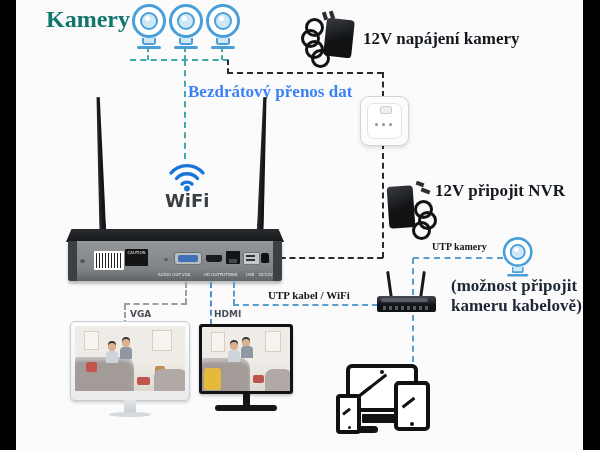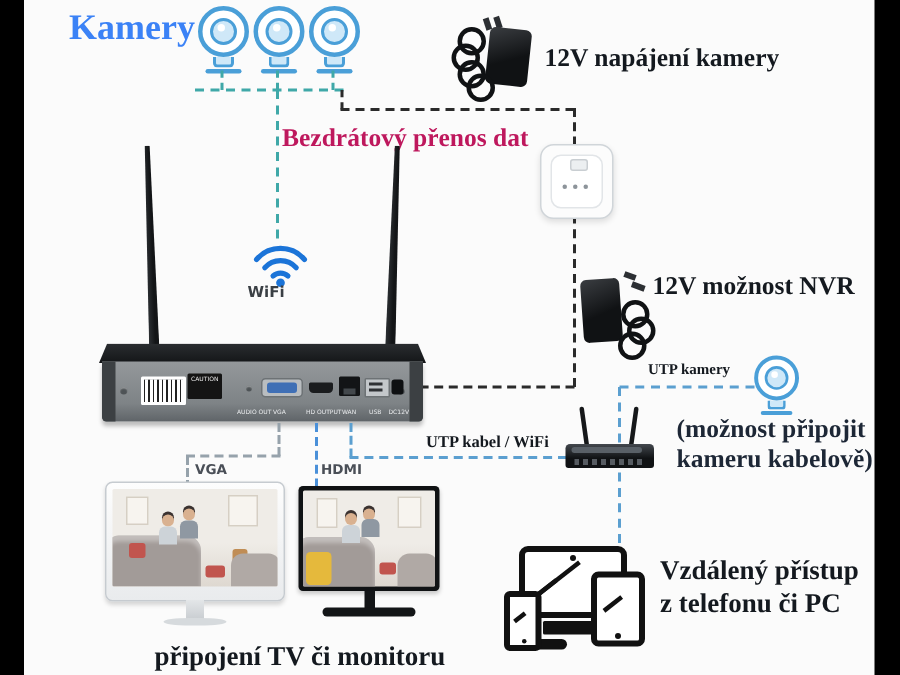--- a/index.html
+++ b/index.html
@@ -66,21 +66,21 @@
   .slash.s2{width:30%;}
 </style>
 </head>
 <body>
 
 <div class="stage">
 
   <div class="bar" style="left:0;width:16px;"></div>
   <div class="bar" style="left:583px;width:17px;"></div>
 
-  <div class="lbl" style="left: 46px; top: 6px; font-size: 24px; color: #3b82f6;">Kamery</div>
+  <div class="lbl" style="left: 46px; top: 6px; font-size: 24px; color: #0f766e;">Kamery</div>
 
   <div class="cam" style="left: 130px; top: 4px; color: rgb(74, 159, 216);">
     <div class="head">
         <div class="lens">
           <div class="glint"></div>
         </div>
       </div>
       <div class="neck"></div>
       <div class="base"></div>
   </div>
@@ -127,31 +127,31 @@
   <div class="dh" style="left: 270px; top: 257px; width: 113px; color: rgb(42, 42, 42);"></div>
 
   <div class="socket">
     <div class="inner"></div>
     <div class="slot"></div>
     <div class="dot" style="left:14px;"></div>
     <div class="dot" style="left:21px;"></div>
     <div class="dot" style="left:28px;"></div>
   </div>
 
-  <div class="lbl" style="left: 188px; top: 82px; font-size: 17px; color: #be185d; text-align: right;">Bezdrátový přenos dat</div>
+  <div class="lbl" style="left: 188px; top: 82px; font-size: 17px; color: #3b82f6; text-align: right;">Bezdrátový přenos dat</div>
 
   <div class="wifi" style="color: rgb(27, 116, 216);">
     <svg width="40" height="34" viewBox="0 0 40 34">
       <path d="M4 15 A21 21 0 0 1 36 15" fill="none" stroke="currentColor" stroke-width="3.4" stroke-linecap="round"></path>
       <path d="M9.5 20.5 A14 14 0 0 1 30.5 20.5" fill="none" stroke="currentColor" stroke-width="3.4" stroke-linecap="round"></path>
       <path d="M15 26 A7.5 7.5 0 0 1 25 26" fill="none" stroke="currentColor" stroke-width="3.4" stroke-linecap="round"></path>
       <circle cx="20" cy="30.5" r="2.9" fill="currentColor"></circle>
     </svg>
   </div>
-  <div class="lbl sans" style="left: 165px; top: 190px; width: 44px; text-align: left; font-size: 10px; font-weight: 600; color: rgb(58, 63, 68);">WiFi</div>
+  <div class="lbl sans" style="left: 165px; top: 190px; width: 44px; text-align: left; font-size: 18px; font-weight: 600; color: rgb(58, 63, 68);">WiFi</div>
 
   <div class="antenna" style="left:96px;top:97px;height:136px;transform:rotate(-2deg);"></div>
   <div class="antenna" style="left:258px;top:97px;height:136px;transform:rotate(2deg);"></div>
   <div class="nvr-top"></div>
   <div class="nvr-panel">
     <div class="cap" style="left:0;border-radius:0 0 0 3px;"></div>
     <div class="cap" style="right:0;border-radius:0 0 3px 0;"></div>
     <div class="screw" style="left:12px;top:17px;"></div>
     <div class="screw" style="right:12px;top:17px;"></div>
     <div class="barcode"></div>
@@ -179,21 +179,21 @@
 
   <div class="dv" style="left:382px;top:143px;height:0;"></div>
   <div class="abs" style="left:388px;top:180px;width:50px;height:60px;">
     <div class="prong" style="left:28px;top:2px;width:8px;height:4px;transform:rotate(20deg);"></div>
     <div class="prong" style="left:33px;top:9px;width:9px;height:4px;transform:rotate(20deg);"></div>
     <div class="ad-body" style="left:0px;top:6px;width:26px;height:42px;transform:rotate(-4deg);"></div>
     <div class="coil" style="left:26px;top:20px;"></div>
     <div class="coil" style="left:30px;top:31px;"></div>
     <div class="coil" style="left:24px;top:41px;"></div>
   </div>
-  <div class="lbl" style="left: 435px; top: 181px; font-size: 17px; color: rgb(20, 25, 31);">12V možnost NVR</div>
+  <div class="lbl" style="left: 435px; top: 181px; font-size: 17px; color: rgb(20, 25, 31);">12V připojit NVR</div>
 
   <div class="lbl" style="left: 432px; top: 241px; font-size: 10px; color: rgb(20, 25, 31);">UTP kamery</div>
   <div class="dh" style="left: 413px; top: 257px; width: 90px; color: rgb(91, 159, 208);"></div>
   <div class="dv" style="left: 412px; top: 258px; height: 37px; color: rgb(91, 159, 208);"></div>
   <div class="cam" style="left: 501px; top: 237px; transform: scale(0.88); transform-origin: left top; color: rgb(74, 159, 216);">
     <div class="head">
         <div class="lens">
           <div class="glint"></div>
         </div>
       </div>
@@ -206,21 +206,21 @@
   <div class="dv" style="left: 185px; top: 282px; height: 22px; color: rgb(150, 162, 171);"></div>
   <div class="dh" style="left: 124px; top: 303px; width: 63px; color: rgb(150, 162, 171);"></div>
   <div class="dv" style="left: 124px; top: 304px; height: 30px; color: rgb(150, 162, 171);"></div>
   <div class="lbl sans" style="left: 130px; top: 309px; font-size: 9px; color: rgb(74, 79, 87);">VGA</div>
 
   <div class="dv" style="left: 210px; top: 282px; height: 43px; color: rgb(74, 144, 217);"></div>
   <div class="lbl sans" style="left: 214px; top: 309px; font-size: 9px; color: rgb(74, 79, 87);">HDMI</div>
 
   <div class="dv" style="left: 233px; top: 282px; height: 23px; color: rgb(91, 159, 208);"></div>
   <div class="dh" style="left: 233px; top: 304px; width: 145px; color: rgb(91, 159, 208);"></div>
-  <div class="lbl" style="left: 284px; top: 289px; font-size: 11px; color: rgb(20, 25, 31);">UTP kabel / WiFi</div>
+  <div class="lbl" style="left: 268px; top: 289px; font-size: 11px; color: rgb(20, 25, 31);">UTP kabel / WiFi</div>
 
   <div class="r-ant" style="left:388px;top:271px;transform:rotate(-8deg);"></div>
   <div class="r-ant" style="left:421px;top:271px;transform:rotate(8deg);"></div>
   <div class="router-body">
     <div class="abs" style="left:4px;top:2px;right:8px;height:4px;background:#596067;border-radius:2px;"></div>
     <div class="router-ports"></div>
   </div>
   <div class="dv" style="left: 412px; top: 315px; height: 47px; color: rgb(91, 159, 208);"></div>
 
   <div class="mon">
@@ -251,33 +251,30 @@
       <div class="torso" style="left:30%;top:36%;background:#cdd3d8;"></div>
       <div class="head1" style="left:46%;top:18%;"></div>
       <div class="torso" style="left:44%;top:30%;background:#8f98a2;"></div>
       <div class="cushion" style="left:58%;bottom:12%;width:13%;height:13%;"></div>
       <div class="ylogo"></div>
     </div>
     <div class="tv-neck" style="bottom:-12px;"></div>
     <div class="tv-base" style="bottom:-17px;"></div>
   </div>
 
-  <div class="lbl" style="left: 103px; top: 427px; width: 180px; text-align: center; font-size: 18px; color: rgb(20, 25, 31);">připojení TV či monitoru</div>
 
   <div class="blk" style="left:346px;top:364px;width:72px;height:48px;border-radius:6px;">
     <div class="abs" style="left:50%;top:2px;width:4px;height:4px;margin-left:-2px;border-radius:50%;background:#111;"></div>
     <div class="slash" style="left:8%;top:40%;"></div>
     <div class="slash s2" style="left:6%;top:58%;"></div>
   </div>
   <div class="abs" style="left:362px;top:414px;width:40px;height:9px;background:#111;border-radius:1px;"></div>
   <div class="abs" style="left:352px;top:426px;width:26px;height:7px;background:#111;border-radius:4px;"></div>
   <div class="blk" style="left:394px;top:381px;width:36px;height:50px;border-radius:5px;">
     <div class="slash" style="left:12%;top:38%;"></div>
     <div class="abs" style="left:50%;bottom:1px;width:4px;height:4px;margin-left:-2px;border-radius:50%;background:#111;"></div>
   </div>
   <div class="blk" style="left:336px;top:394px;width:25px;height:40px;border-radius:4px;">
     <div class="slash" style="left:10%;top:36%;"></div>
     <div class="abs" style="left:50%;bottom:1px;width:3px;height:3px;margin-left:-1px;border-radius:50%;background:#111;"></div>
   </div>
-  <div class="lbl" style="left: 440px; top: 370px; font-size: 18px; color: rgb(20, 25, 31);">Vzdálený přístup</div>
-  <div class="lbl" style="left: 440px; top: 392px; font-size: 18px; color: rgb(20, 25, 31);">z telefonu či PC</div>
 
 </div>
 
 </body></html>

